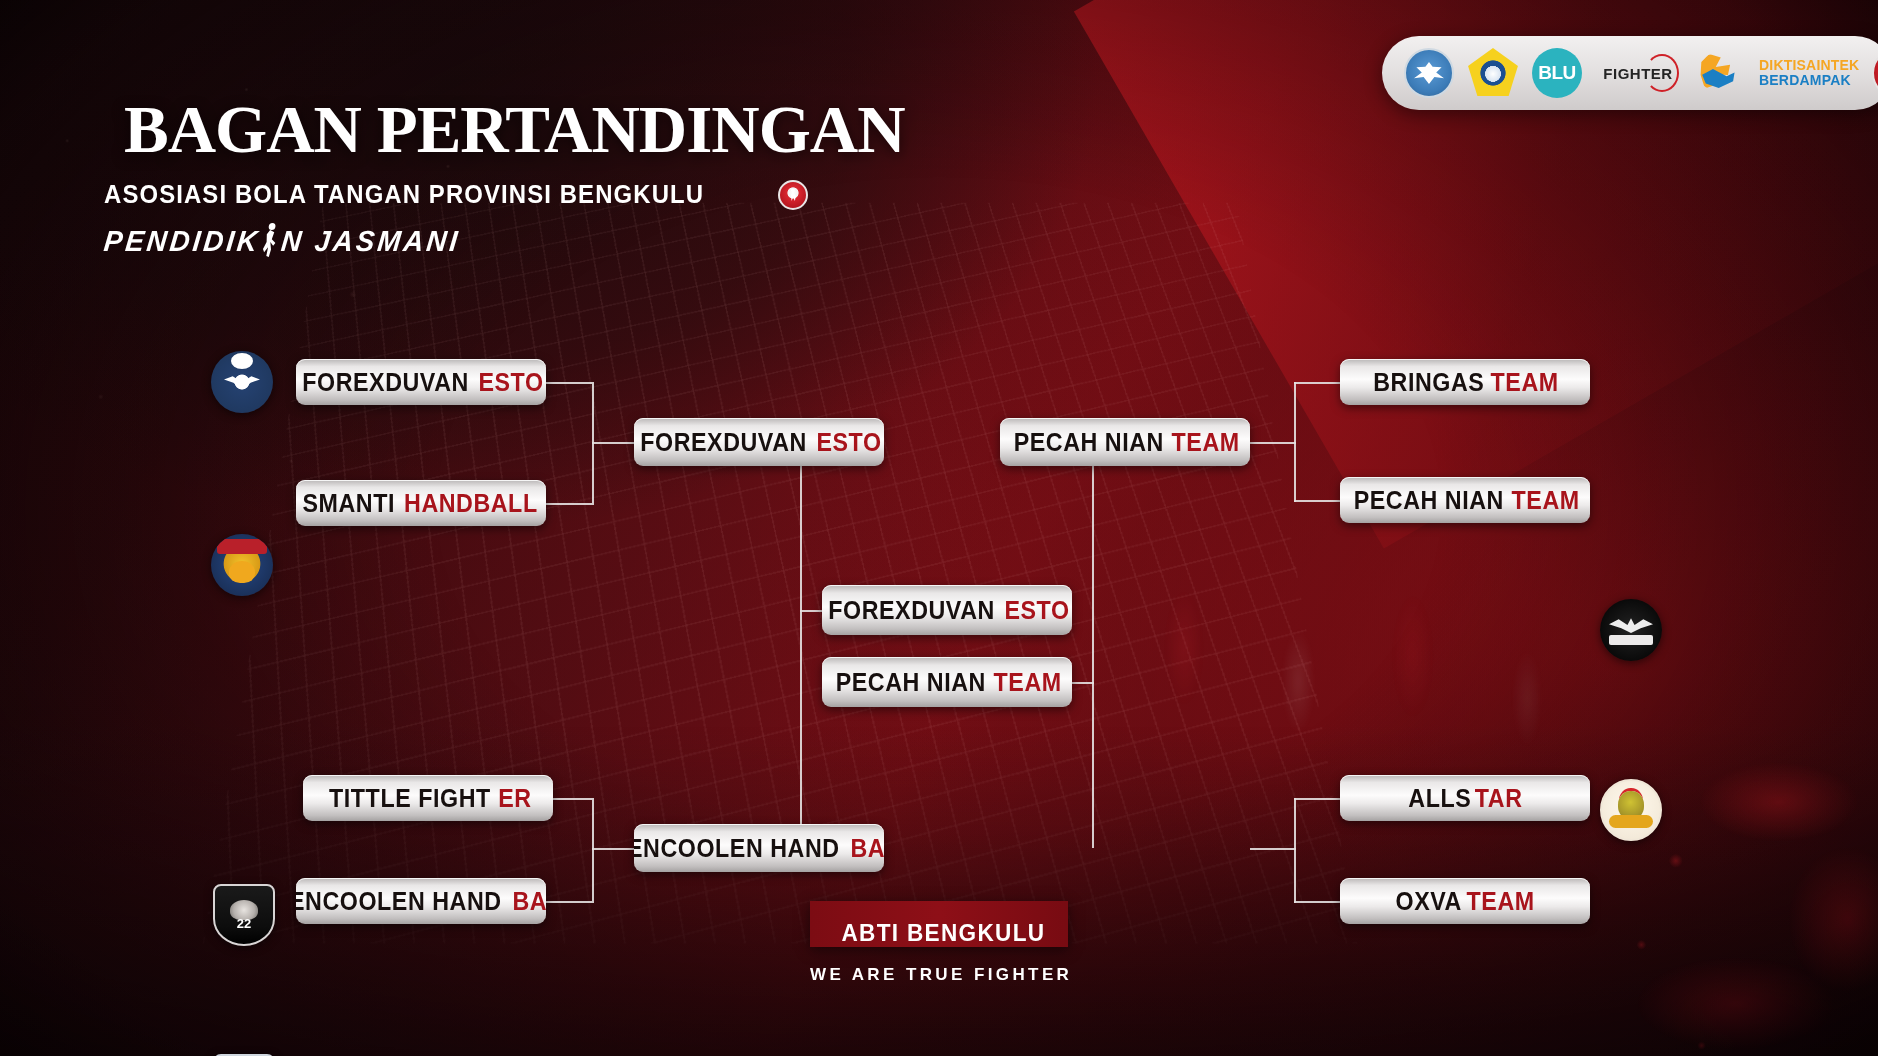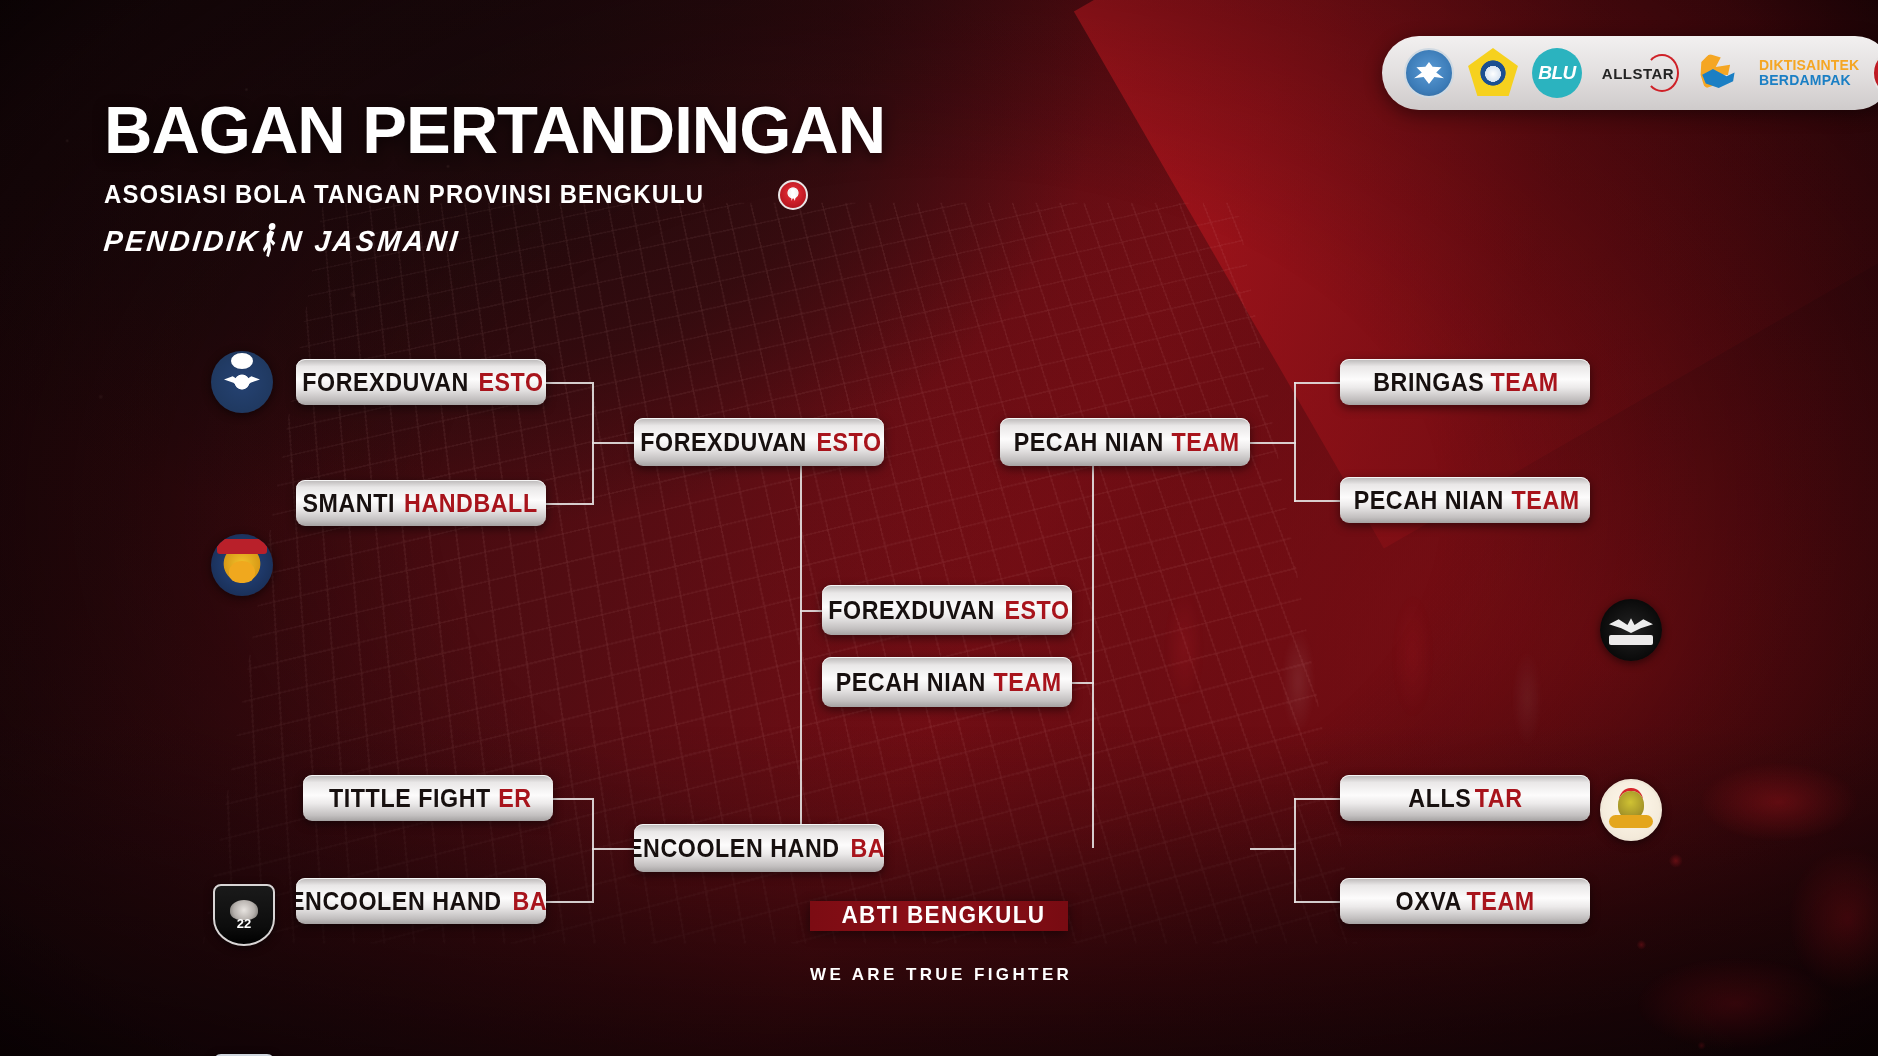--- a/index.html
+++ b/index.html
@@ -94,27 +94,28 @@
   }
   .bg-vignette {
     position: absolute; inset: 0;
     background: radial-gradient(ellipse 1250px 820px at 50% 48%, rgba(0,0,0,0) 40%, rgba(8,2,4,0.55) 88%, rgba(5,1,2,0.8) 100%);
     pointer-events: none;
   }
 
   
   .header { position: absolute; left: 104px; top: 96px; z-index: 6; }
   .title {
-    font-family: Liberation Sans, sans-serif;
+    font-family: Liberation Serif, serif;
     font-size: 67px;
     font-weight: bold;
     letter-spacing: -1px;
     color: #ffffff;
     line-height: 1;
     text-shadow: 0 3px 14px rgba(0,0,0,0.6);
+    margin-left: 20px;
   }
   .subtitle-row { display: flex; align-items: center; gap: 22px; margin-top: 16px; }
   .subtitle {
     font-family: "Liberation Sans Narrow", "Liberation Sans", sans-serif;
     font-size: 26px;
     font-weight: bold;
     letter-spacing: 1.2px;
     color: #ffffff;
     transform: scaleX(0.92);
     transform-origin: left center;
@@ -179,21 +180,21 @@
     border-radius: 37px;
     display: flex;
     align-items: center;
     justify-content: flex-start;
     gap: 13px;
     padding-left: 22px;
     z-index: 8;
     box-shadow: 0 4px 18px rgba(0,0,0,0.45);
   }
   .sp { flex: none; display: flex; align-items: center; }
-  .sp-circ { width: 50px; height: 50px; border-radius: 50%; position: relative; font-style: italic; }
+  .sp-circ { width: 50px; height: 50px; border-radius: 50%; position: relative; }
 
   .sp-tutwuri {
     background: radial-gradient(circle at 50% 45%, #5b9bd5 0%, #3c7cb8 62%, #2d5f8f 100%);
     border: 2px solid #cfd9e2;
     display: flex; align-items: center; justify-content: center;
   }
   .sp-tutwuri::after {
     content: "";
     width: 30px; height: 22px;
     background: #ffffff;
@@ -429,23 +430,23 @@
   }
 
   .connector { position: absolute; background: #e6e2e2; opacity: 0.9; }
   .conn-h { height: 2px; }
   .conn-v { width: 2px; }
 
   
   .champ-banner {
     position: absolute;
     left: 810px; top: 901px;
-    width: 258px; height: 30px;
+    width: 258px; height: 46px;
     background: linear-gradient(to right, #7c0c13 0%, #8e0f17 50%, #780b12 100%);
-    display: flex; align-items: flex-start; justify-content: center;
+    display: flex; align-items: flex-end; justify-content: center;
     box-shadow: 0 3px 12px rgba(0,0,0,0.5);
     z-index: 6;
     padding-left: 8px;
   }
   .champ-banner span {
     font-family: "Liberation Sans Narrow", "Liberation Sans", sans-serif;
     font-size: 24px; font-weight: bold; color: #ffffff;
     letter-spacing: 1.4px;
     transform: scaleX(0.94);
     white-space: nowrap;
@@ -492,21 +493,21 @@
     <div class="sp">
       <div class="sp-circ sp-tutwuri"></div>
     </div>
     <div class="sp">
       <div class="sp-unib"></div>
     </div>
     <div class="sp">
       <div class="sp-circ sp-blu">BLU</div>
     </div>
     <div class="sp sp-acquin">
-      <span class="aq-text">ALLSTAR</span>
+      <span class="aq-text">FIGHTER</span>
       <span class="aq-arc"></span>
     </div>
     <div class="sp sp-dikti">
       <div class="sp-dikti-mark"></div>
       <div class="sp-dikti-text">
         <div class="l1">DIKTISAINTEK</div>
         <div class="l2">BERDAMPAK</div>
       </div>
     </div>
     <div class="sp">

